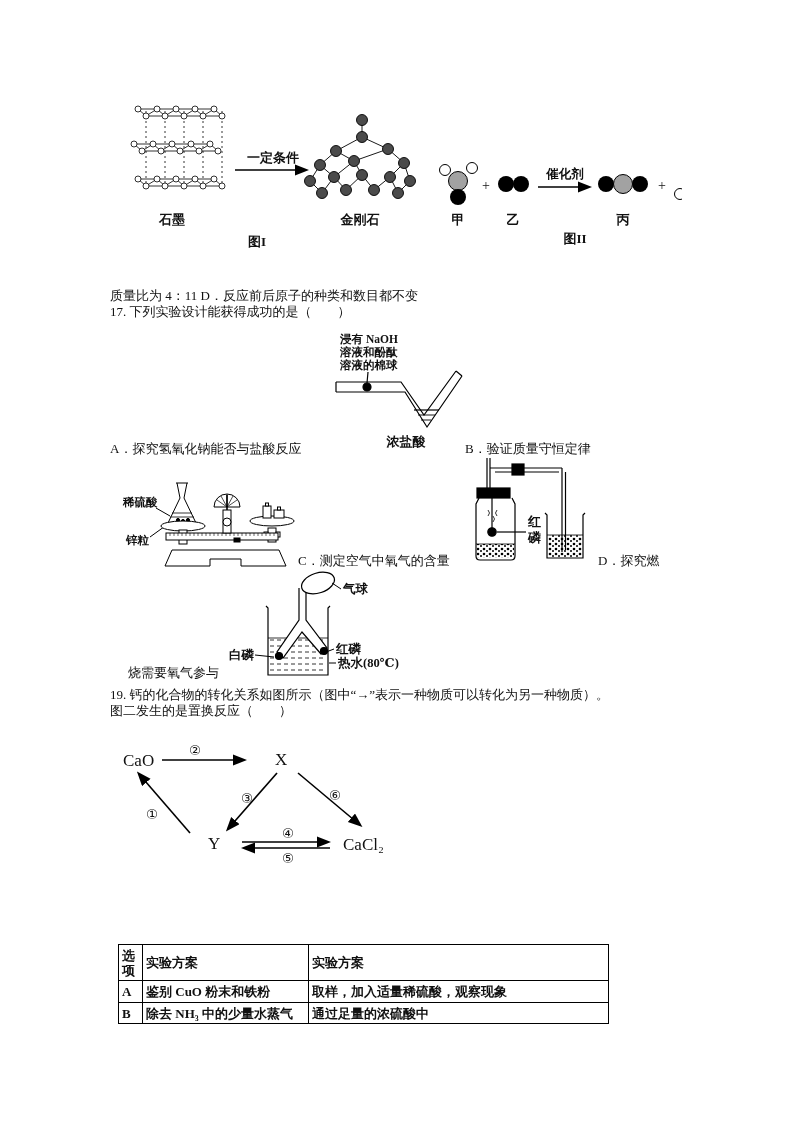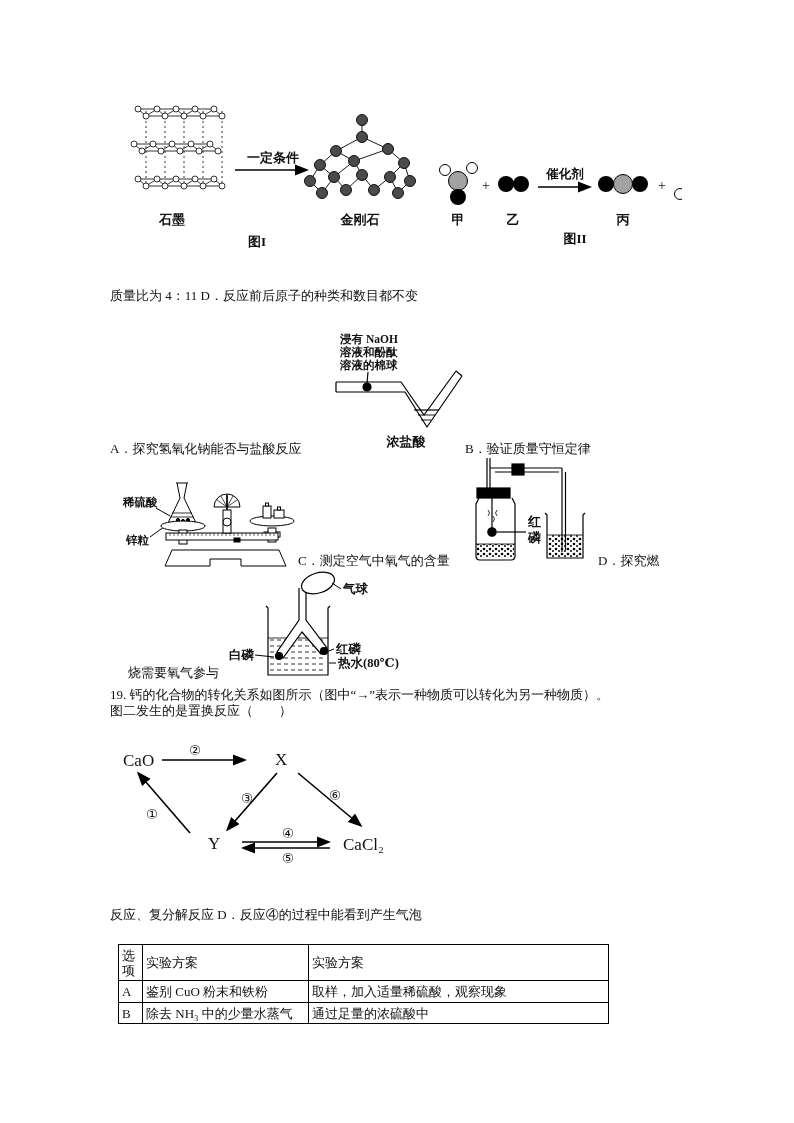--- a/index.html
+++ b/index.html
@@ -10,21 +10,21 @@
   .fig{position:absolute}
   svg text{font-family:"Liberation Serif","DejaVu Serif",serif;fill:#111}
   .cap{font-size:13px;font-weight:bold}
   .lbl{font-size:11.5px;font-weight:bold}
   .lbl2{font-size:12.5px;font-weight:bold}
   .plus{font-size:14px}
   .node{font-size:17px}
   .num{font-size:13.5px;font-family:"DejaVu Sans","Liberation Sans",sans-serif}
   table.qtable{position:absolute;left:118px;top:944px;width:490px;border-collapse:collapse;
                table-layout:fixed;font-size:13px;line-height:15px}
-  .qtable td{border:1px solid #000;padding:1px 3px;text-align:left;vertical-align:middle;font-weight:normal}
+  .qtable td{border:1px solid #000;padding:1px 3px;text-align:left;vertical-align:middle;font-weight:bold}
 </style>
 </head>
 <body>
 
 <div class="page">
 
   <svg class="fig" style="left:110px;top:93px" width="340" height="165" viewBox="0 0 340 165">
     <defs>
       <marker id="ah1" markerWidth="9" markerHeight="8" refX="7" refY="3.5" orient="auto">
         <polygon points="0,0 9,3.5 0,7" fill="#000"></polygon>
@@ -161,20 +161,21 @@
       <circle cx="302" cy="26" r="6.5" fill="#fff" stroke="#000"></circle>
       <circle cx="302" cy="48" r="8" fill="#000"></circle>
       <circle cx="302" cy="70" r="9" fill="#a2a2a2" stroke="#000"></circle>
       <text class="cap" x="316" y="31">H</text>
       <text class="cap" x="316" y="53">O</text>
       <text class="cap" x="316" y="75">C</text>
     </g>
   </svg>
 
   <div class="line" style="left:110px;top:288px">质量比为 4：11 D．反应前后原子的种类和数目都不变</div>
+  <div class="line" style="left:110px;top:304px">17. 下列实验设计能获得成功的是（　　）</div>
 
   <svg class="fig" style="left:278px;top:326px" width="262" height="126" viewBox="0 0 262 126">
     <text class="lbl" x="62" y="17">浸有 NaOH</text>
     <text class="lbl" x="62" y="30">溶液和酚酞</text>
     <text class="lbl" x="62" y="43">溶液的棉球</text>
     <g stroke="#000" fill="none" stroke-width="1.2">
       <line x1="90" y1="46" x2="89" y2="57"></line>
       <path d="M58,56 L123,56 L146,89 L178,45"></path>
       <path d="M58,66 L127,66 L149,101 L184,50"></path>
       <line x1="58" y1="56" x2="58" y2="66"></line>
@@ -371,21 +372,20 @@
       <line x1="222" y1="113" x2="136" y2="113" marker-end="url(#ah4)"></line>
     </g>
     <text class="num" x="87" y="20" text-anchor="middle">②</text>
     <text class="num" x="44" y="84" text-anchor="middle">①</text>
     <text class="num" x="139" y="68" text-anchor="middle">③</text>
     <text class="num" x="227" y="65" text-anchor="middle">⑥</text>
     <text class="num" x="180" y="103" text-anchor="middle">④</text>
     <text class="num" x="180" y="128" text-anchor="middle">⑤</text>
   </svg>
 
-  <div class="line" style="left:110px;top:907px">反应、复分解反应 D．反应④的过程中能看到产生气泡</div>
 
   <table class="qtable">
     <colgroup>
         <col style="width:24px">
         <col style="width:166px">
         <col style="width:300px">
       </colgroup>
     <tbody>
       <tr style="height:36px">
         <td>选项</td>

